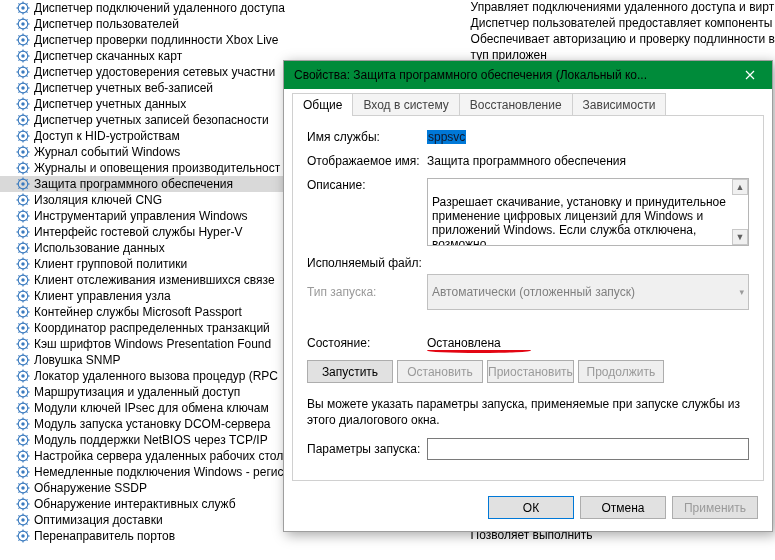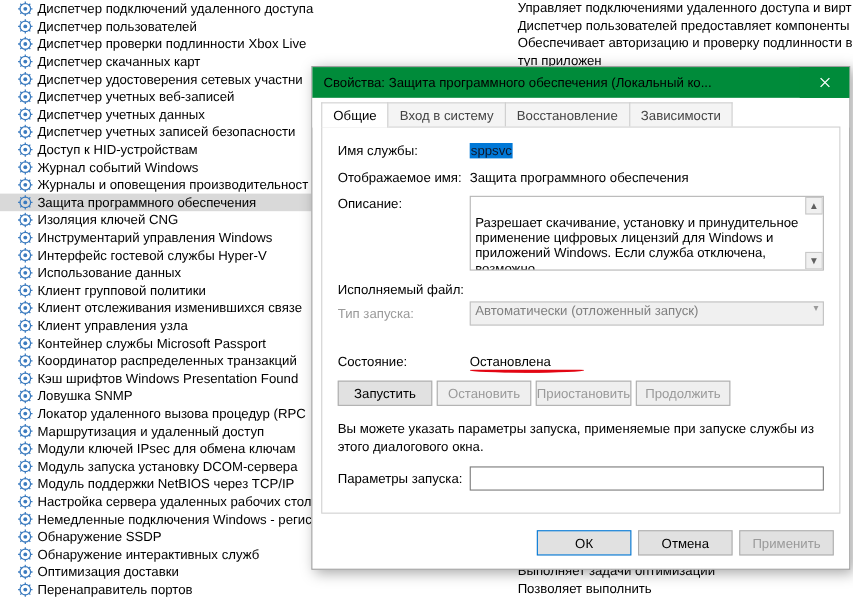--- a/index.html
+++ b/index.html
@@ -131,26 +131,26 @@
     height: 16px;
     background: #f0f0f0;
     border: 1px solid #c8c8c8;
     display: flex; align-items:center; justify-content:center;
     font-size: 9px;
     color: #606060;
   }
   .desc-box .scroll-up { top: 0; }
   .desc-box .scroll-down { bottom: 0; }
   .startup-select {
-    flex: 1; height: 22px;
+    flex: 1; height: 36px;
     border: 1px solid #c0c0c0;
     background: #f0f0f0;
     color: #808080;
     padding: 0 4px;
-    display:flex; justify-content:space-between;
+    display:flex; align-items:center; justify-content:space-between;
   }
   .state-val { color: #000; position: relative; }
   .red-underline {
     position: absolute;
     left: 0; right: -30px; bottom: -3px;
     height: 5px;
     border-bottom: 3px solid #e30613;
     border-radius: 50%;
   }
   .btn-row { display: flex; gap: 4px; margin-bottom: 14px; flex-wrap: wrap; }

